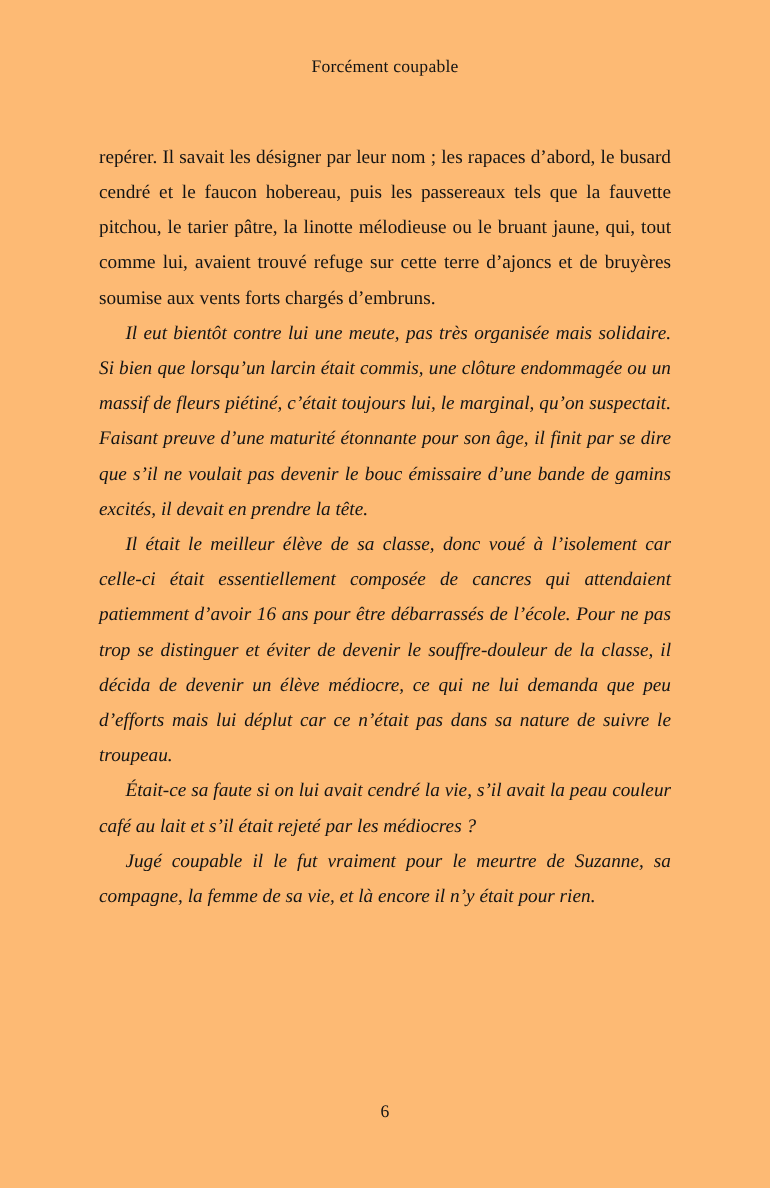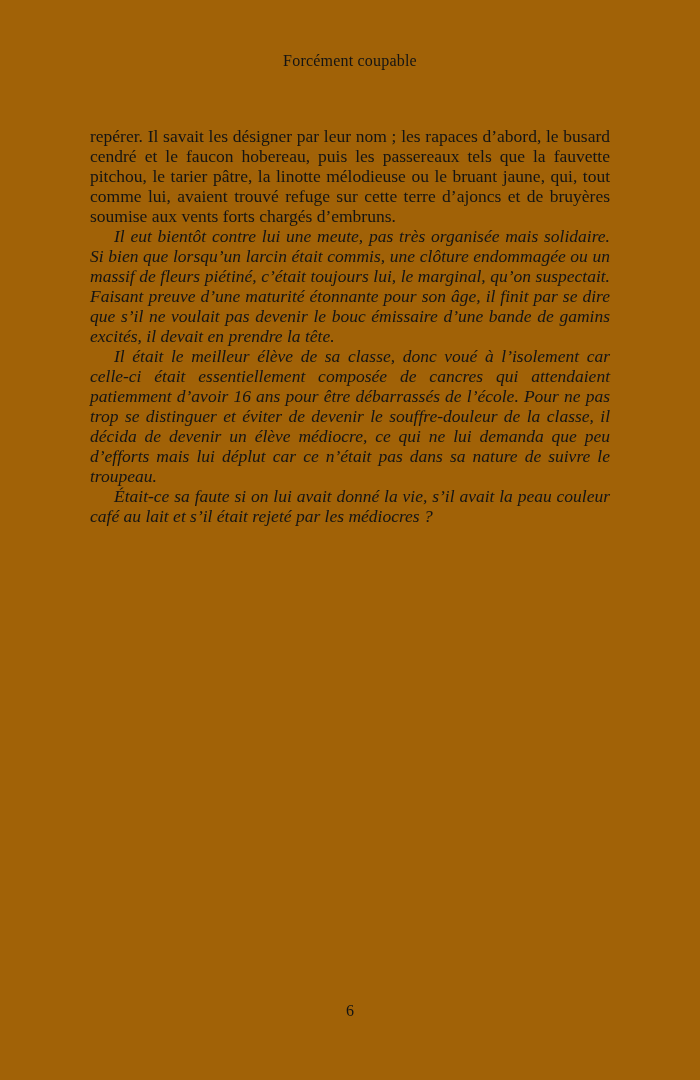--- a/index.html
+++ b/index.html
@@ -4,42 +4,42 @@
 <style>
   html, body {
     margin: 0;
     padding: 0;
     background: #ffffff;
   }
   .book-page {
     position: relative;
     width: 700px;
     height: 1080px;
-    background: #a16207;
+    background: #fdba74;
     color: #141414;
     font-family: "Liberation Serif", "DejaVu Serif", serif;
     overflow: hidden;
   }
   .running-header {
     position: absolute;
     top: 52px;
     left: 0;
     right: 0;
     text-align: center;
     font-size: 16px;
     letter-spacing: 0.2px;
     color: #141414;
   }
   .text-block {
     position: absolute;
     top: 126px;
     left: 90px;
     width: 520px;
     font-size: 17.5px;
-    line-height: 20px;
+    line-height: 32px;
     text-align: justify;
     text-justify: inter-word;
     color: #141414;
   }
   .text-block p {
     margin: 0;
     padding: 0;
   }
   .text-block p.indent {
     text-indent: 24px;
@@ -58,17 +58,18 @@
 </head>
 <body>
 
 <div class="book-page">
   <div class="running-header">Forcément coupable</div>
 
   <div class="text-block" id="text-block">
       <p class="">repérer. Il savait les désigner par leur nom ; les rapaces d’abord, le busard cendré et le faucon hobereau, puis les passereaux tels que la fauvette pitchou, le tarier pâtre, la linotte mélodieuse ou le bruant jaune, qui, tout comme lui, avaient trouvé refuge sur cette terre d’ajoncs et de bruyères soumise aux vents forts chargés d’embruns.</p>
       <p class="indent">Il eut bientôt contre lui une meute, pas très organisée mais solidaire. Si bien que lorsqu’un larcin était commis, une clôture endommagée ou un massif de fleurs piétiné, c’était toujours lui, le marginal, qu’on suspectait. Faisant preuve d’une maturité étonnante pour son âge, il finit par se dire que s’il ne voulait pas devenir le bouc émissaire d’une bande de gamins excités, il devait en prendre la tête.</p>
       <p class="indent">Il était le meilleur élève de sa classe, donc voué à l’isolement car celle-ci était essentiellement composée de cancres qui attendaient patiemment d’avoir 16 ans pour être débarrassés de l’école. Pour ne pas trop se distinguer et éviter de devenir le souffre-douleur de la classe, il décida de devenir un élève médiocre, ce qui ne lui demanda que peu d’efforts mais lui déplut car ce n’était pas dans sa nature de suivre le troupeau.</p>
-      <p class="indent">Était-ce sa faute si on lui avait donné la vie, s’il avait la peau couleur café au lait et s’il était rejeté par les médiocres ?</p>
+      <p class="indent">Était-ce sa faute si on lui avait cendré la vie, s’il avait la peau couleur café au lait et s’il était rejeté par les médiocres ?</p>
+      <p class="indent">Jugé coupable il le fut vraiment pour le meurtre de Suzanne, sa compagne, la femme de sa vie, et là encore il n’y était pour rien.</p>
     </div>
 
   <div class="page-number">6</div>
 </div>
 
 </body></html>

